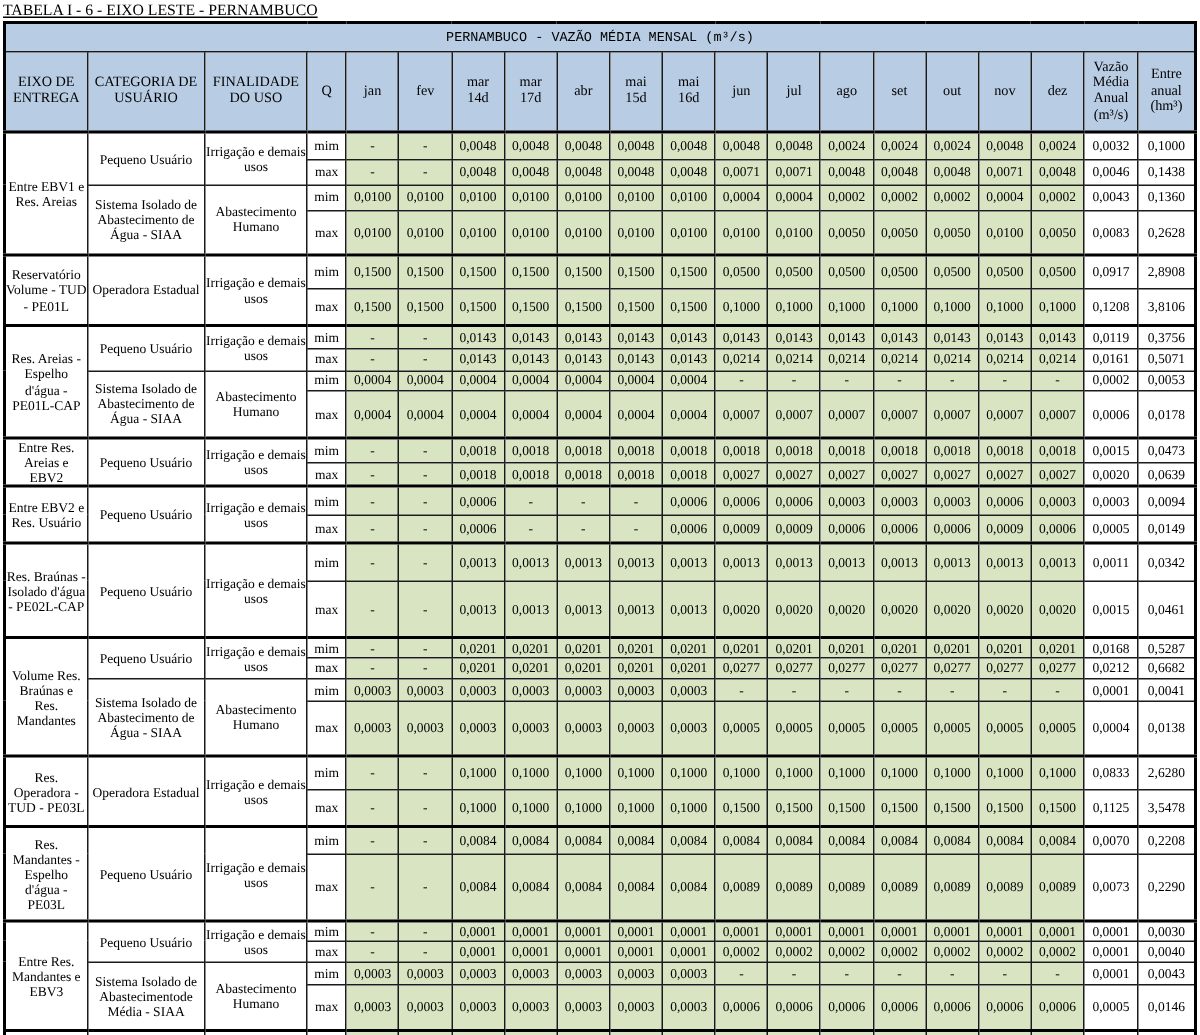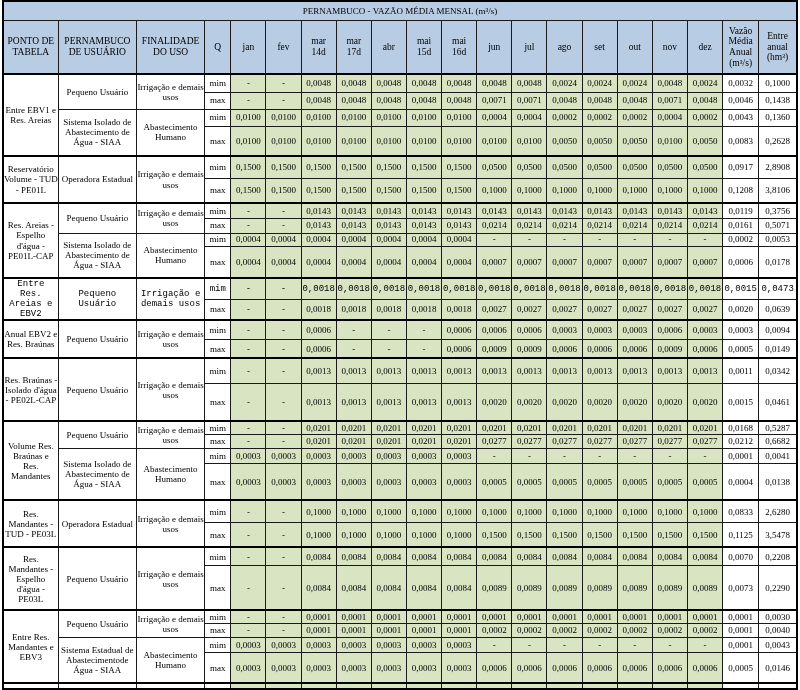--- a/index.html
+++ b/index.html
@@ -21,34 +21,35 @@
     border:2px solid #000;
   }
   table.vazao td, table.vazao th{
     border:1px solid var(--line);
     text-align:center;vertical-align:middle;
     padding:0;overflow:hidden;
     font-weight:normal;
     font-size:9px;line-height:1.12;
   }
   td.banner{
-    background:var(--blue);height:18px;font-size:10.5px;
+    background:var(--blue);height:18px;font-size:10.5px;font-family:Liberation Mono, monospace;
   }
   tr.colhead th{
     background:var(--blue);height:52px;font-size:9.5px;white-space:pre-line;
   }
   td.mon{background:var(--green);}
   td.ponto, td.categoria, td.finalidade{padding:0 1px;}
   tr.group-start td{border-top:2px solid #000;}
   tr.partial td{border-top:2px solid #000;}
 </style>
 </head>
 <body>
 
 <div class="page">
+  <div class="doc-title">TABELA I - 6 - EIXO LESTE - PERNAMBUCO</div>
   <table class="vazao" id="vazao-table">
     <colgroup id="cols">
         <col style="width: 55px;">
         <col style="width: 78px;">
         <col style="width: 68px;">
         <col style="width: 26px;">
         <col style="width: 35px;">
         <col style="width: 35px;">
         <col style="width: 35px;">
         <col style="width: 35px;">
@@ -63,22 +64,22 @@
         <col style="width: 35px;">
         <col style="width: 35px;">
         <col style="width: 36px;">
         <col style="width: 38px;">
       </colgroup>
     <tbody id="tbody">
         <tr>
           <td class="banner" colspan="20">PERNAMBUCO - VAZÃO MÉDIA MENSAL (m³/s)</td>
         </tr>
         <tr class="colhead">
-          <th>PONTO DE TABELA</th>
-          <th>PERNAMBUCO DE USUÁRIO</th>
+          <th>EIXO DE ENTREGA</th>
+          <th>CATEGORIA DE USUÁRIO</th>
           <th>FINALIDADE DO USO</th>
           <th>Q</th>
           <th>jan</th>
           <th>fev</th>
           <th>mar
 14d</th>
           <th>mar
 17d</th>
           <th>abr</th>
           <th>mai
@@ -296,21 +297,21 @@
           <td class="mon">0,0007</td>
           <td class="mon">0,0007</td>
           <td class="mon">0,0007</td>
           <td class="mon">0,0007</td>
           <td class="mon">0,0007</td>
           <td class="mon">0,0007</td>
           <td class="mon">0,0007</td>
           <td>0,0006</td>
           <td>0,0178</td>
         </tr>
-        <tr class="group-start" style="height: 15px; font-family: Liberation Mono, monospace;">
+        <tr class="group-start" style="height: 15px;">
           <td class="ponto" rowspan="2">Entre Res. Areias e EBV2</td>
           <td class="categoria" rowspan="2">Pequeno Usuário</td>
           <td class="finalidade" rowspan="2">Irrigação e demais usos</td>
           <td class="q">mim</td>
           <td class="mon">-</td>
           <td class="mon">-</td>
           <td class="mon">0,0018</td>
           <td class="mon">0,0018</td>
           <td class="mon">0,0018</td>
           <td class="mon">0,0018</td>
@@ -338,21 +339,21 @@
           <td class="mon">0,0027</td>
           <td class="mon">0,0027</td>
           <td class="mon">0,0027</td>
           <td class="mon">0,0027</td>
           <td class="mon">0,0027</td>
           <td class="mon">0,0027</td>
           <td>0,0020</td>
           <td>0,0639</td>
         </tr>
         <tr class="group-start" style="height: 19px;">
-          <td class="ponto" rowspan="2">Anual EBV2 e Res. Braúnas</td>
+          <td class="ponto" rowspan="2">Entre EBV2 e Res. Usuário</td>
           <td class="categoria" rowspan="2">Pequeno Usuário</td>
           <td class="finalidade" rowspan="2">Irrigação e demais usos</td>
           <td class="q">mim</td>
           <td class="mon">-</td>
           <td class="mon">-</td>
           <td class="mon">0,0006</td>
           <td class="mon">-</td>
           <td class="mon">-</td>
           <td class="mon">-</td>
           <td class="mon">0,0006</td>
@@ -501,21 +502,21 @@
           <td class="mon">0,0005</td>
           <td class="mon">0,0005</td>
           <td class="mon">0,0005</td>
           <td class="mon">0,0005</td>
           <td class="mon">0,0005</td>
           <td class="mon">0,0005</td>
           <td>0,0004</td>
           <td>0,0138</td>
         </tr>
         <tr class="group-start" style="height: 22px;">
-          <td class="ponto" rowspan="2">Res. Mandantes - TUD - PE03L</td>
+          <td class="ponto" rowspan="2">Res. Operadora - TUD - PE03L</td>
           <td class="categoria" rowspan="2">Operadora Estadual</td>
           <td class="finalidade" rowspan="2">Irrigação e demais usos</td>
           <td class="q">mim</td>
           <td class="mon">-</td>
           <td class="mon">-</td>
           <td class="mon">0,1000</td>
           <td class="mon">0,1000</td>
           <td class="mon">0,1000</td>
           <td class="mon">0,1000</td>
           <td class="mon">0,1000</td>
@@ -624,21 +625,21 @@
           <td class="mon">0,0002</td>
           <td class="mon">0,0002</td>
           <td class="mon">0,0002</td>
           <td class="mon">0,0002</td>
           <td class="mon">0,0002</td>
           <td class="mon">0,0002</td>
           <td>0,0001</td>
           <td>0,0040</td>
         </tr>
         <tr style="height: 15px;">
-          <td class="categoria" rowspan="2">Sistema Estadual de Abastecimentode Água - SIAA</td>
+          <td class="categoria" rowspan="2">Sistema Isolado de Abastecimentode Média - SIAA</td>
           <td class="finalidade" rowspan="2">Abastecimento Humano</td>
           <td class="q">mim</td>
           <td class="mon">0,0003</td>
           <td class="mon">0,0003</td>
           <td class="mon">0,0003</td>
           <td class="mon">0,0003</td>
           <td class="mon">0,0003</td>
           <td class="mon">0,0003</td>
           <td class="mon">0,0003</td>
           <td class="mon">-</td>

